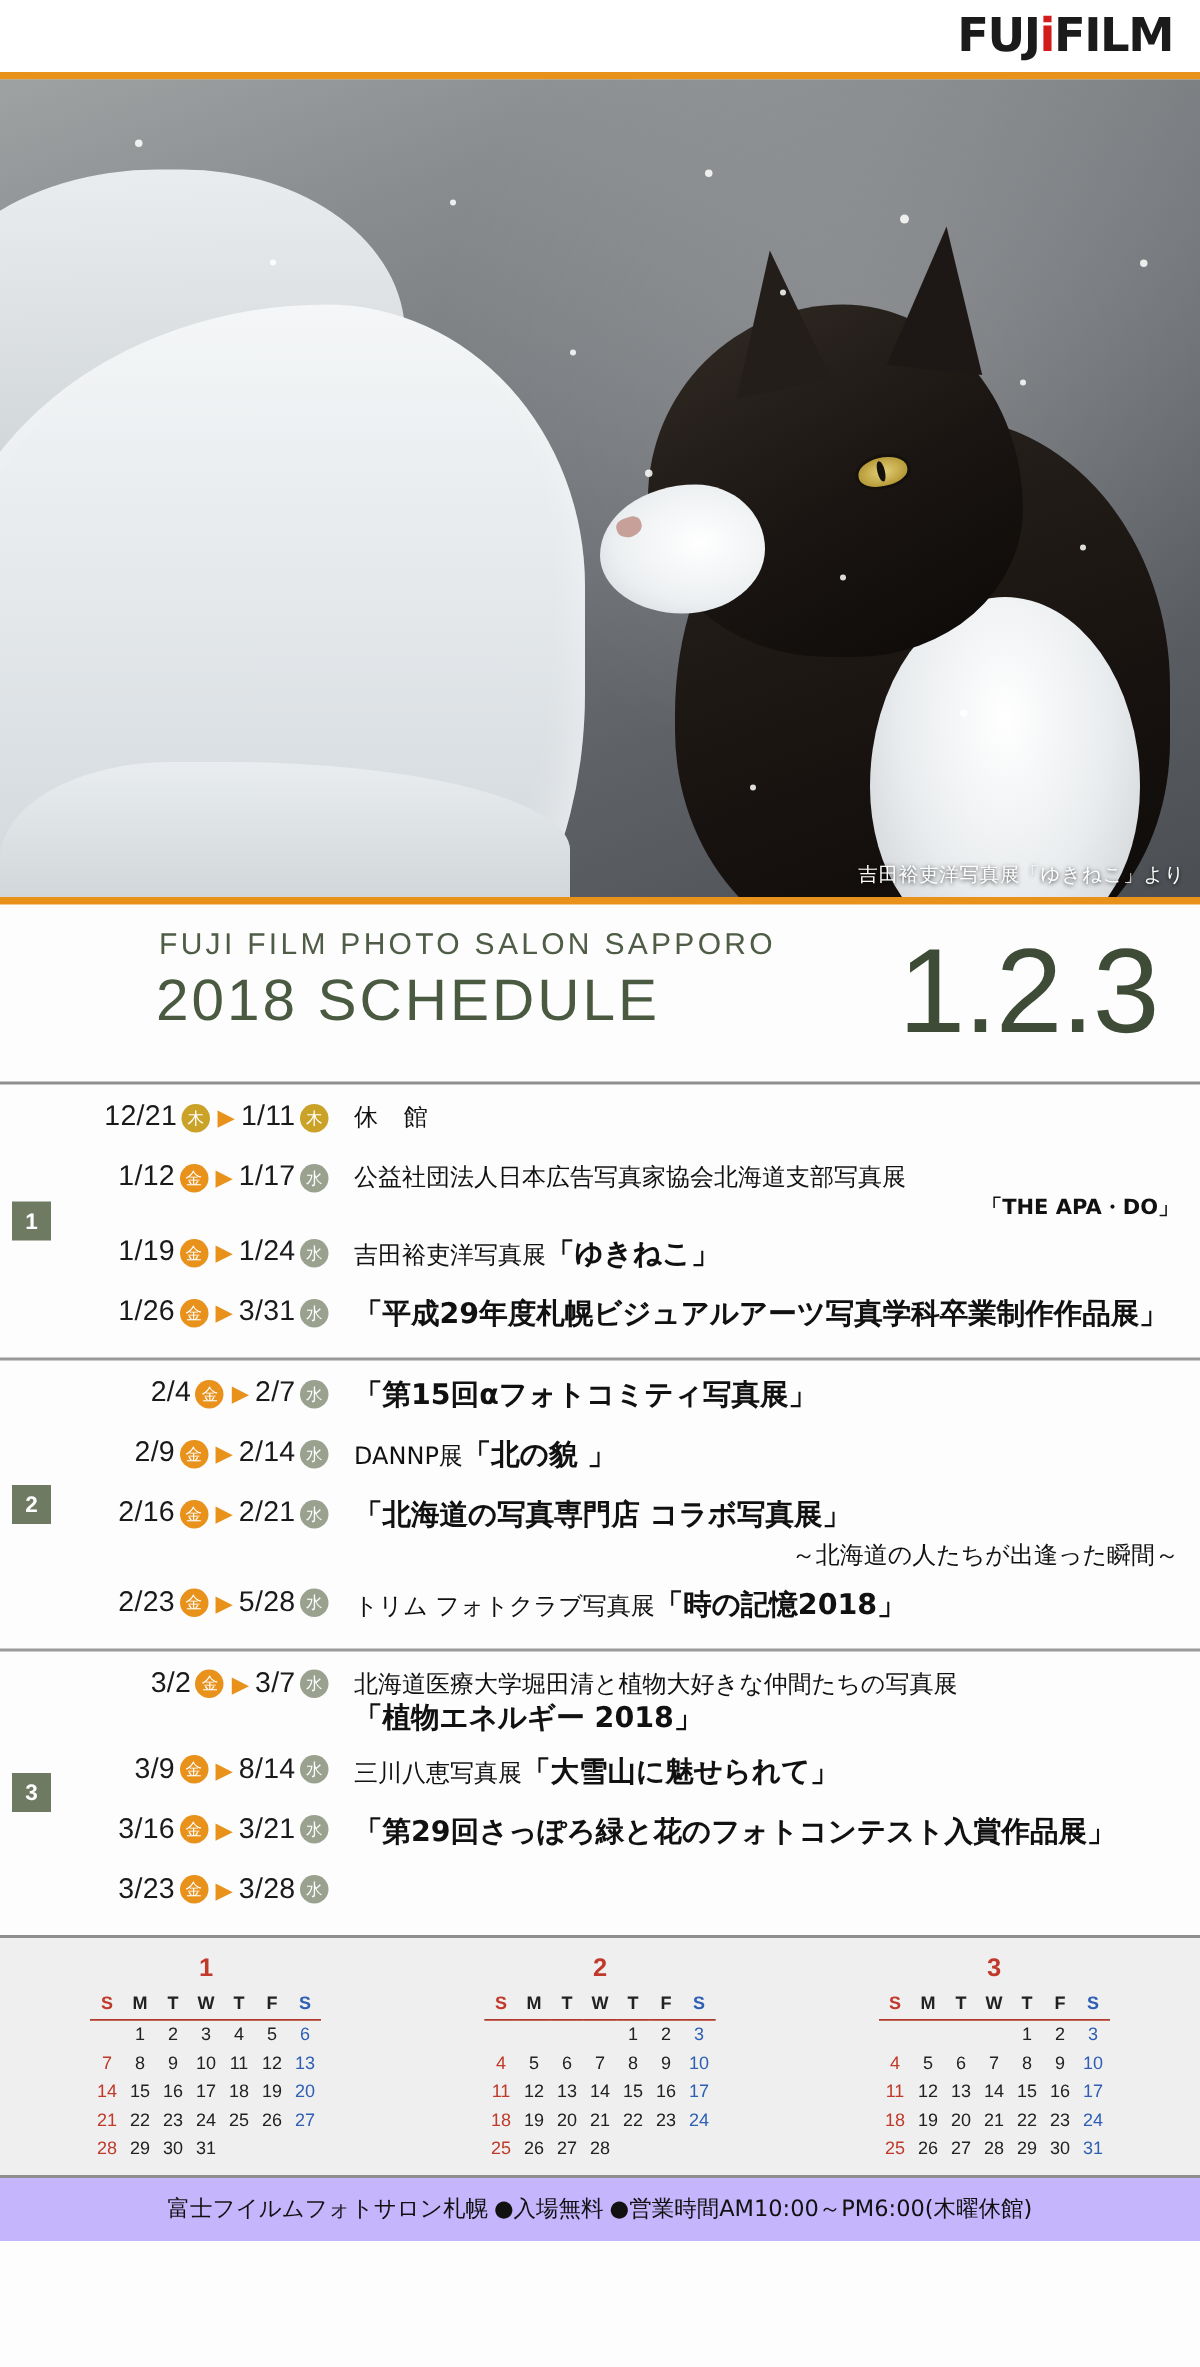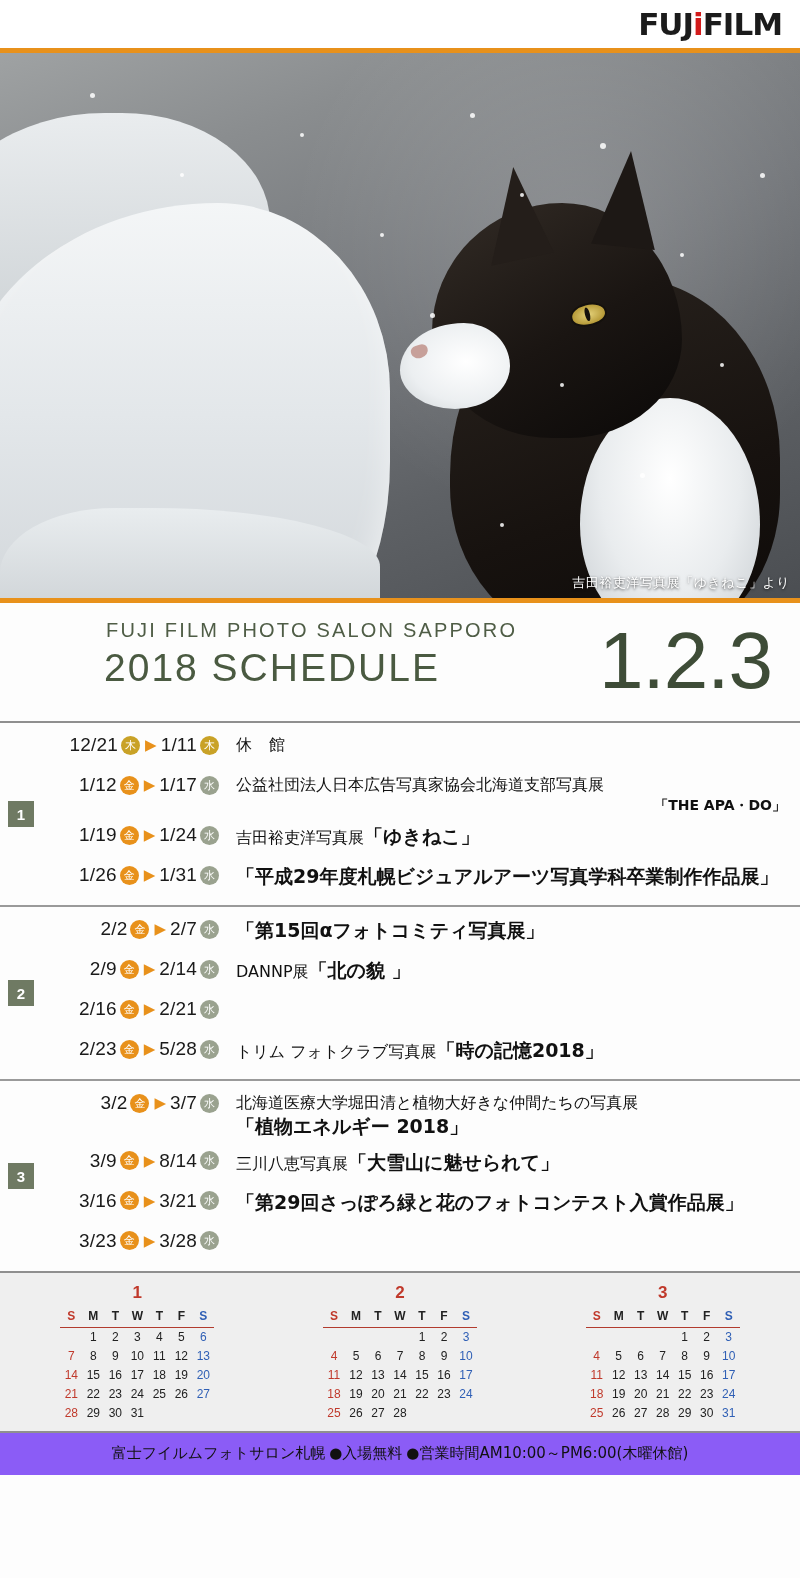--- a/index.html
+++ b/index.html
@@ -298,21 +298,21 @@
   
   .footer{
     border-top:2px solid #8f8f8f;
     height:42px;
     display:flex;
     align-items:center;
     justify-content:center;
     font-family:"DejaVu Sans", sans-serif;
     font-size:15px;
     color:#111;
-    background:#8b5cf6;
+    background:#c4b5fd;
   }
   .footer .seg{margin:0 2px;}
 </style>
 </head>
 <body>
 
 <div class="page">
 
   <div class="brandbar">
     <div class="brand">
@@ -393,31 +393,31 @@
             <span class="d">1/24</span>
             <span class="dow wed">水</span>
           </div>
           <div class="desc">吉田裕吏洋写真展<span class="mid">「ゆきねこ」</span></div>
         </div>
         <div class="row">
           <div class="dates">
             <span class="d">1/26</span>
             <span class="dow fri">金</span>
             <span class="arrow">▶</span>
-            <span class="d">1/31</span>
+            <span class="d">3/31</span>
             <span class="dow wed">水</span>
           </div>
           <div class="desc"><span class="mid">「平成29年度札幌ビジュアルアーツ写真学科卒業制作作品展」</span></div>
         </div>
       </div>
       <div class="month-group">
         <div class="month-tab">2</div>
         <div class="row">
           <div class="dates">
-            <span class="d">2/2</span>
+            <span class="d">2/4</span>
             <span class="dow fri">金</span>
             <span class="arrow">▶</span>
             <span class="d">2/7</span>
             <span class="dow wed">水</span>
           </div>
           <div class="desc"><span class="mid">「第15回αフォトコミティ写真展」</span></div>
         </div>
         <div class="row">
           <div class="dates">
             <span class="d">2/9</span>
@@ -429,20 +429,21 @@
           <div class="desc">DANNP展<span class="mid">「北の貌 」</span></div>
         </div>
         <div class="row">
           <div class="dates">
             <span class="d">2/16</span>
             <span class="dow fri">金</span>
             <span class="arrow">▶</span>
             <span class="d">2/21</span>
             <span class="dow wed">水</span>
           </div>
+          <div class="desc"><span class="mid">「北海道の写真専門店 コラボ写真展」</span><span class="sub">～北海道の人たちが出逢った瞬間～</span></div>
         </div>
         <div class="row">
           <div class="dates">
             <span class="d">2/23</span>
             <span class="dow fri">金</span>
             <span class="arrow">▶</span>
             <span class="d">5/28</span>
             <span class="dow wed">水</span>
           </div>
           <div class="desc">トリム フォトクラブ写真展<span class="mid">「時の記憶2018」</span></div>

